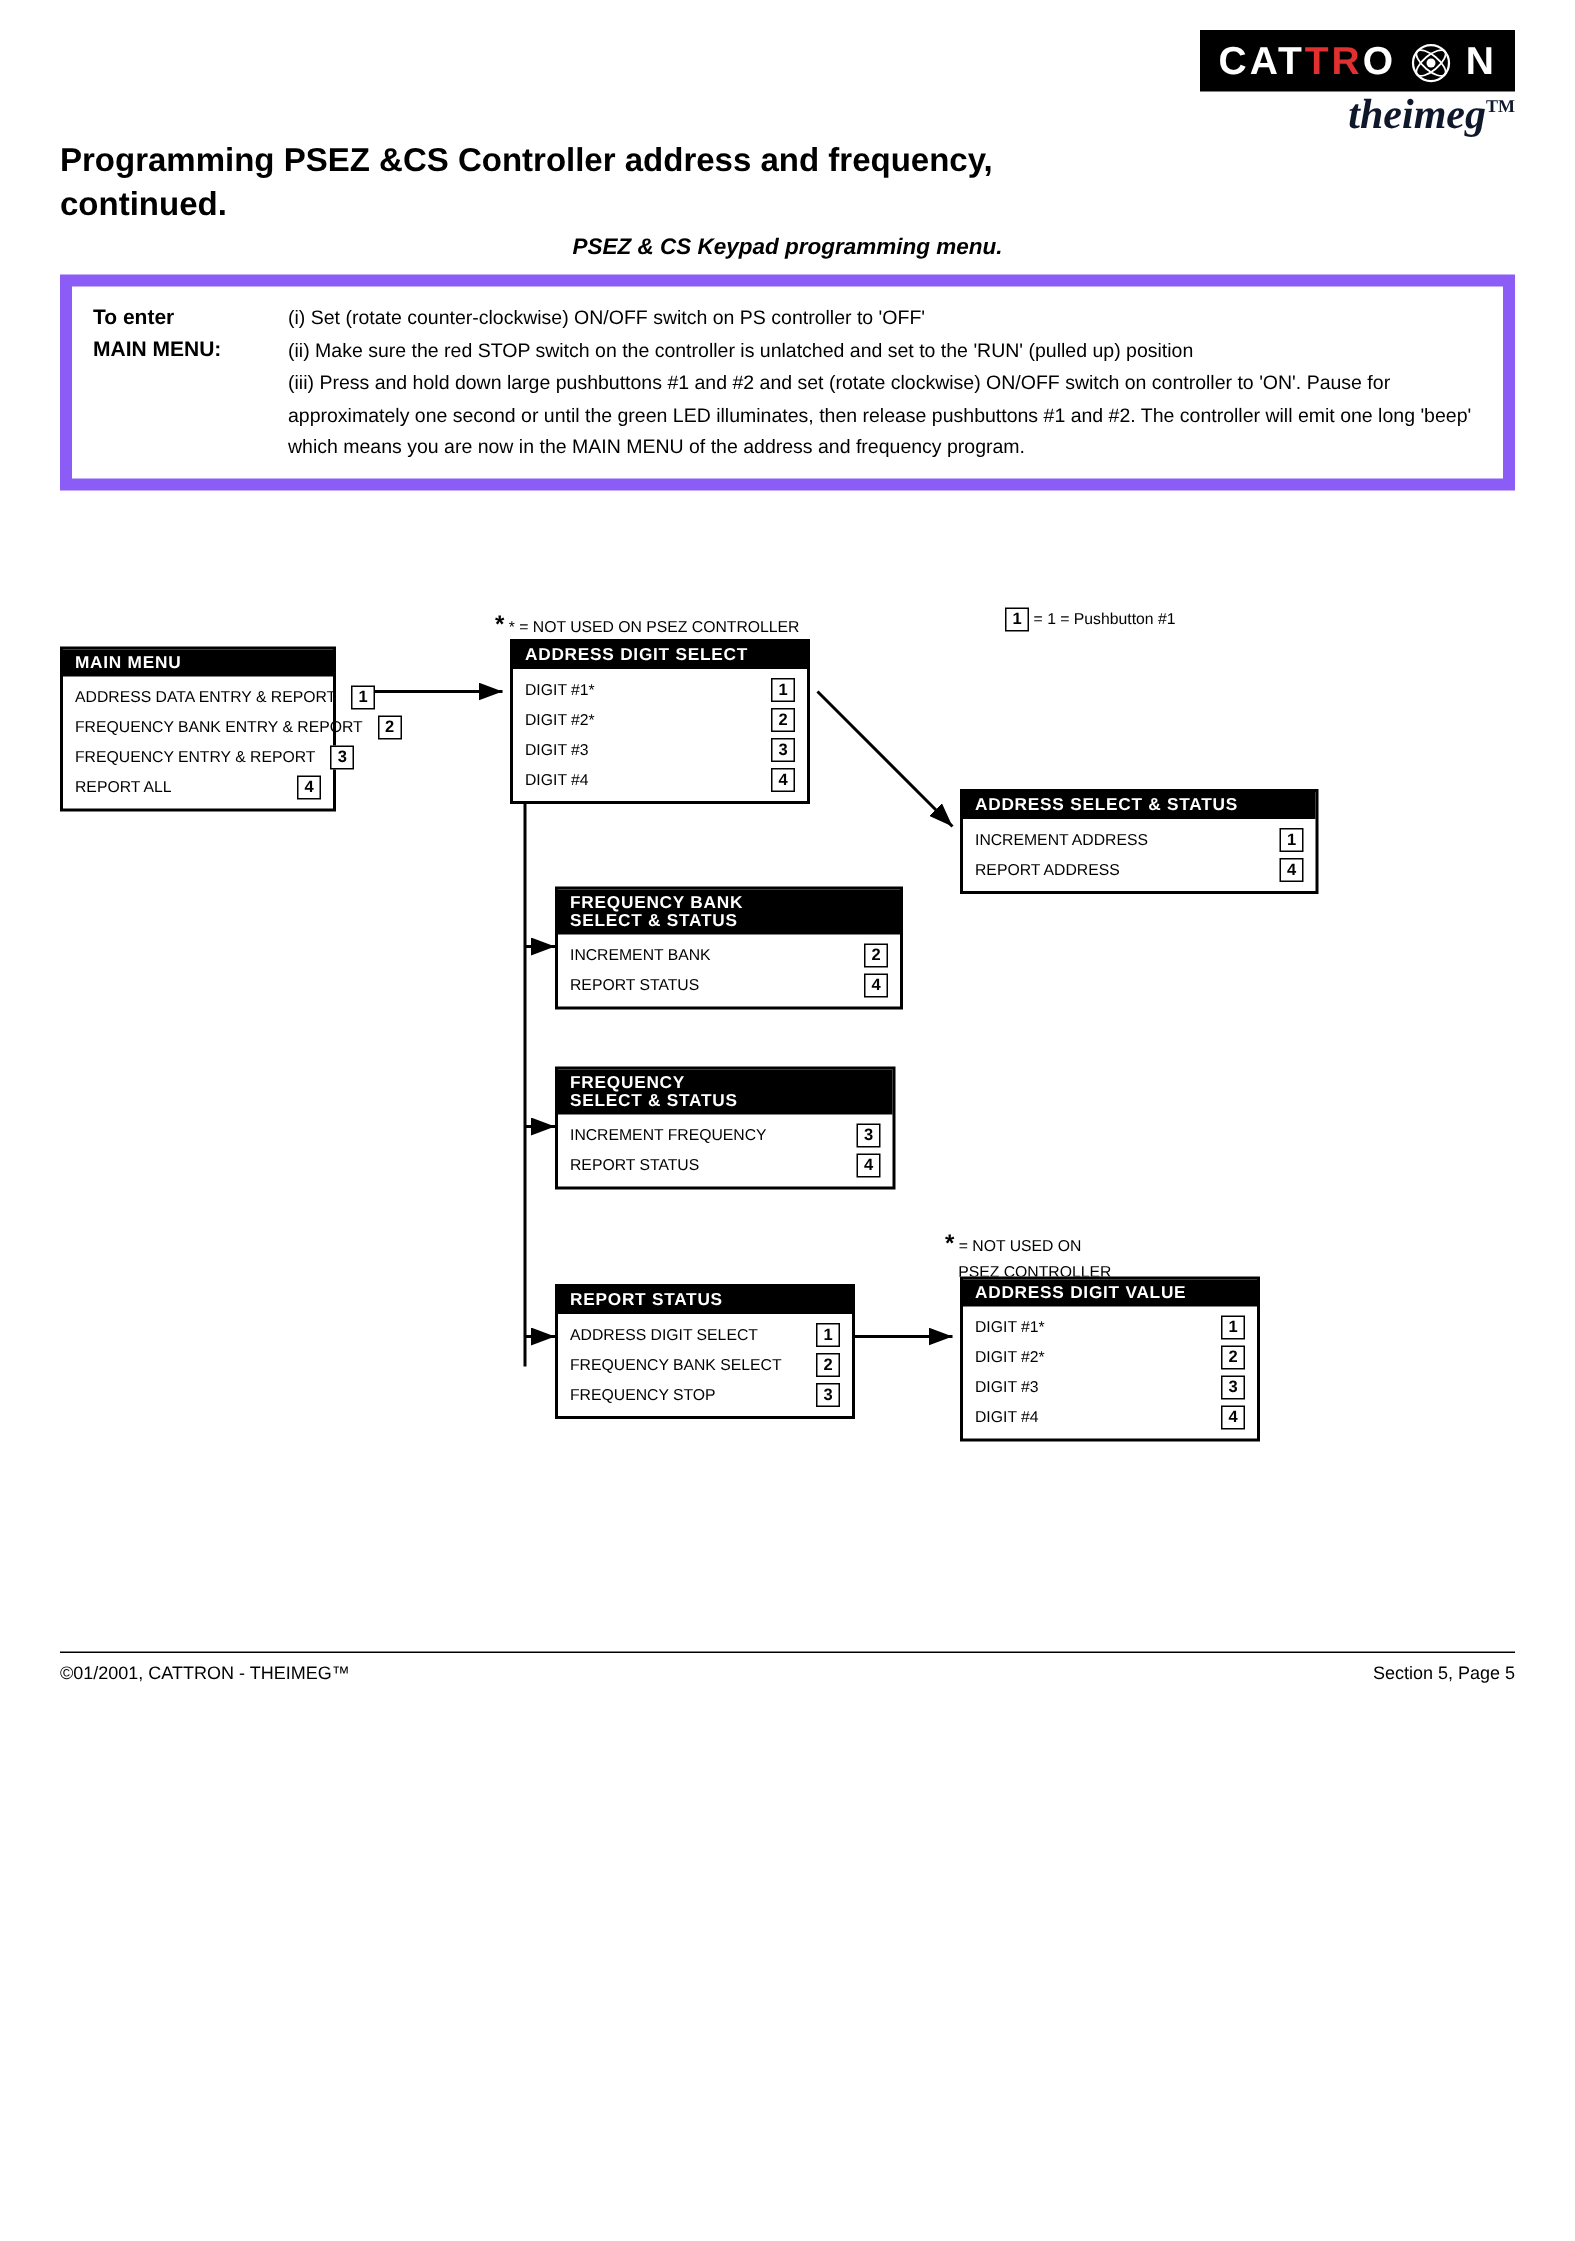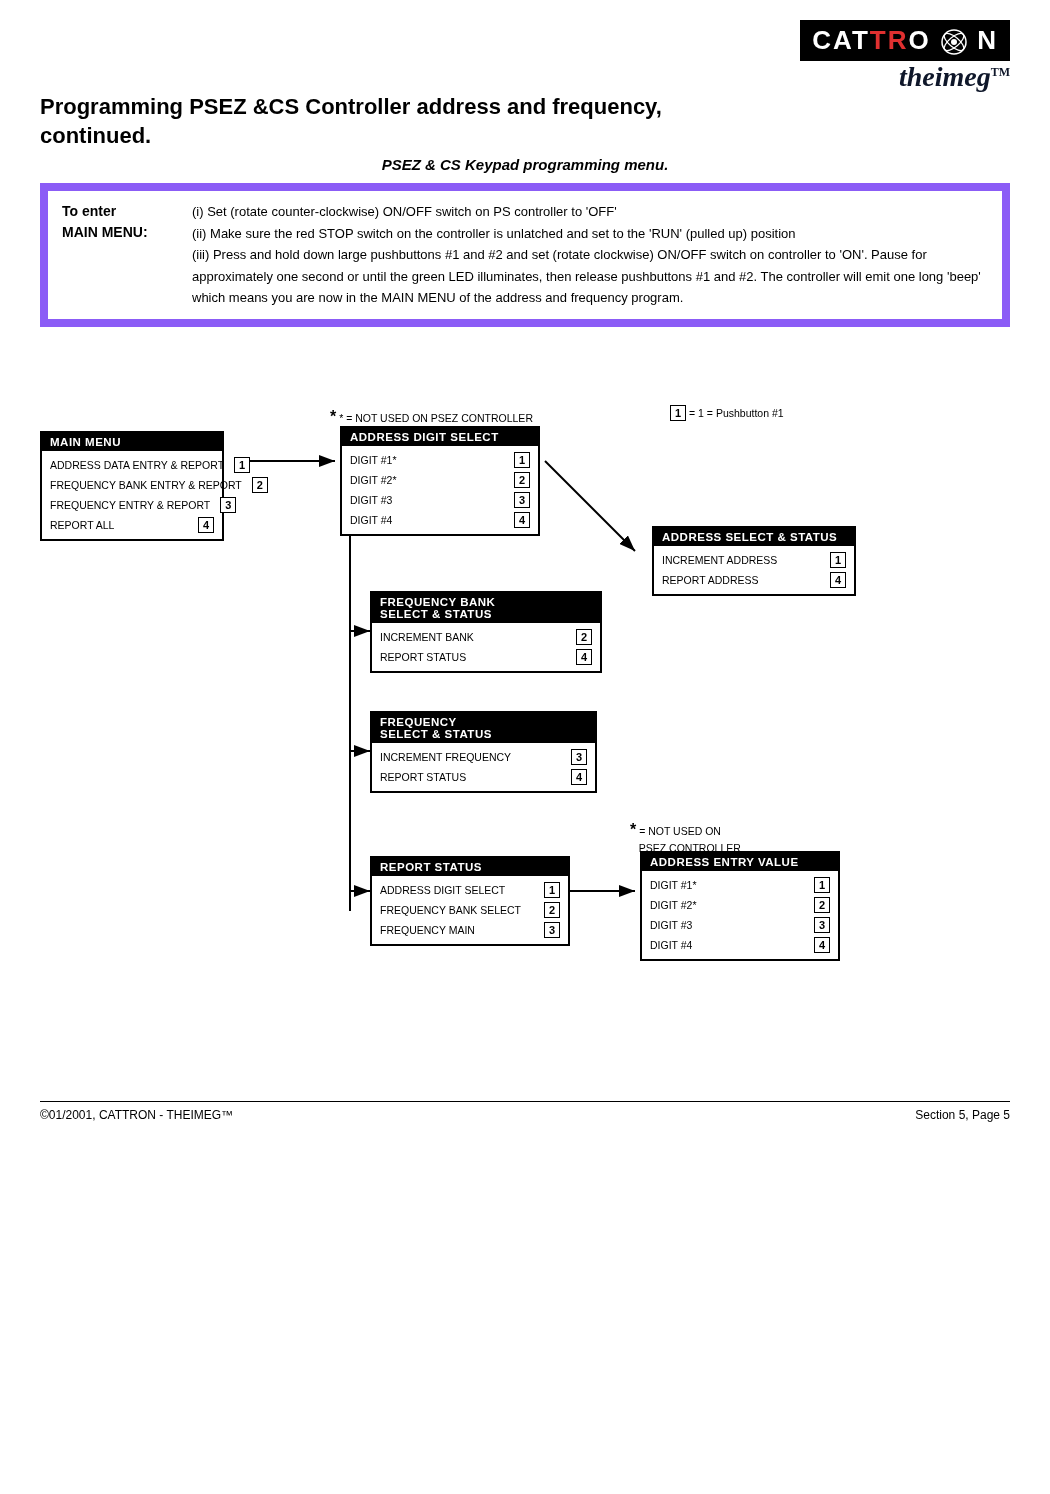--- a/index.html
+++ b/index.html
@@ -237,21 +237,21 @@
         <span>DIGIT #3</span>
         <span class="num-badge">3</span>
       </div>
       <div class="box-row">
         <span>DIGIT #4</span>
         <span class="num-badge">4</span>
       </div>
     </div>
   </div>
 
-  <div class="abs-box" style="left:600px;top:175px;width:204px;margin-left:12px;">
+  <div class="abs-box" style="left:600px;top:175px;width:239px;">
     <div class="box-title">ADDRESS SELECT &amp; STATUS</div>
     <div class="box-body">
       <div class="box-row">
         <span>INCREMENT ADDRESS</span>
         <span class="num-badge">1</span>
       </div>
       <div class="box-row">
         <span>REPORT ADDRESS</span>
         <span class="num-badge">4</span>
       </div>
@@ -291,32 +291,32 @@
     <div class="box-body">
       <div class="box-row">
         <span>ADDRESS DIGIT SELECT</span>
         <span class="num-badge">1</span>
       </div>
       <div class="box-row">
         <span>FREQUENCY BANK SELECT</span>
         <span class="num-badge">2</span>
       </div>
       <div class="box-row">
-        <span>FREQUENCY MAIN</span>
+        <span>FREQUENCY STOP</span>
         <span class="num-badge">3</span>
       </div>
     </div>
   </div>
 
   <div class="note-abs" style="left:590px;top:468px;">
     <span class="big-star">*</span> = NOT USED ON<br>&nbsp;&nbsp;&nbsp;PSEZ CONTROLLER
   </div>
 
   <div class="abs-box" style="left:600px;top:500px;width:200px;">
-    <div class="box-title">ADDRESS ENTRY VALUE</div>
+    <div class="box-title">ADDRESS DIGIT VALUE</div>
     <div class="box-body">
       <div class="box-row">
         <span>DIGIT #1*</span>
         <span class="num-badge">1</span>
       </div>
       <div class="box-row">
         <span>DIGIT #2*</span>
         <span class="num-badge">2</span>
       </div>
       <div class="box-row">

